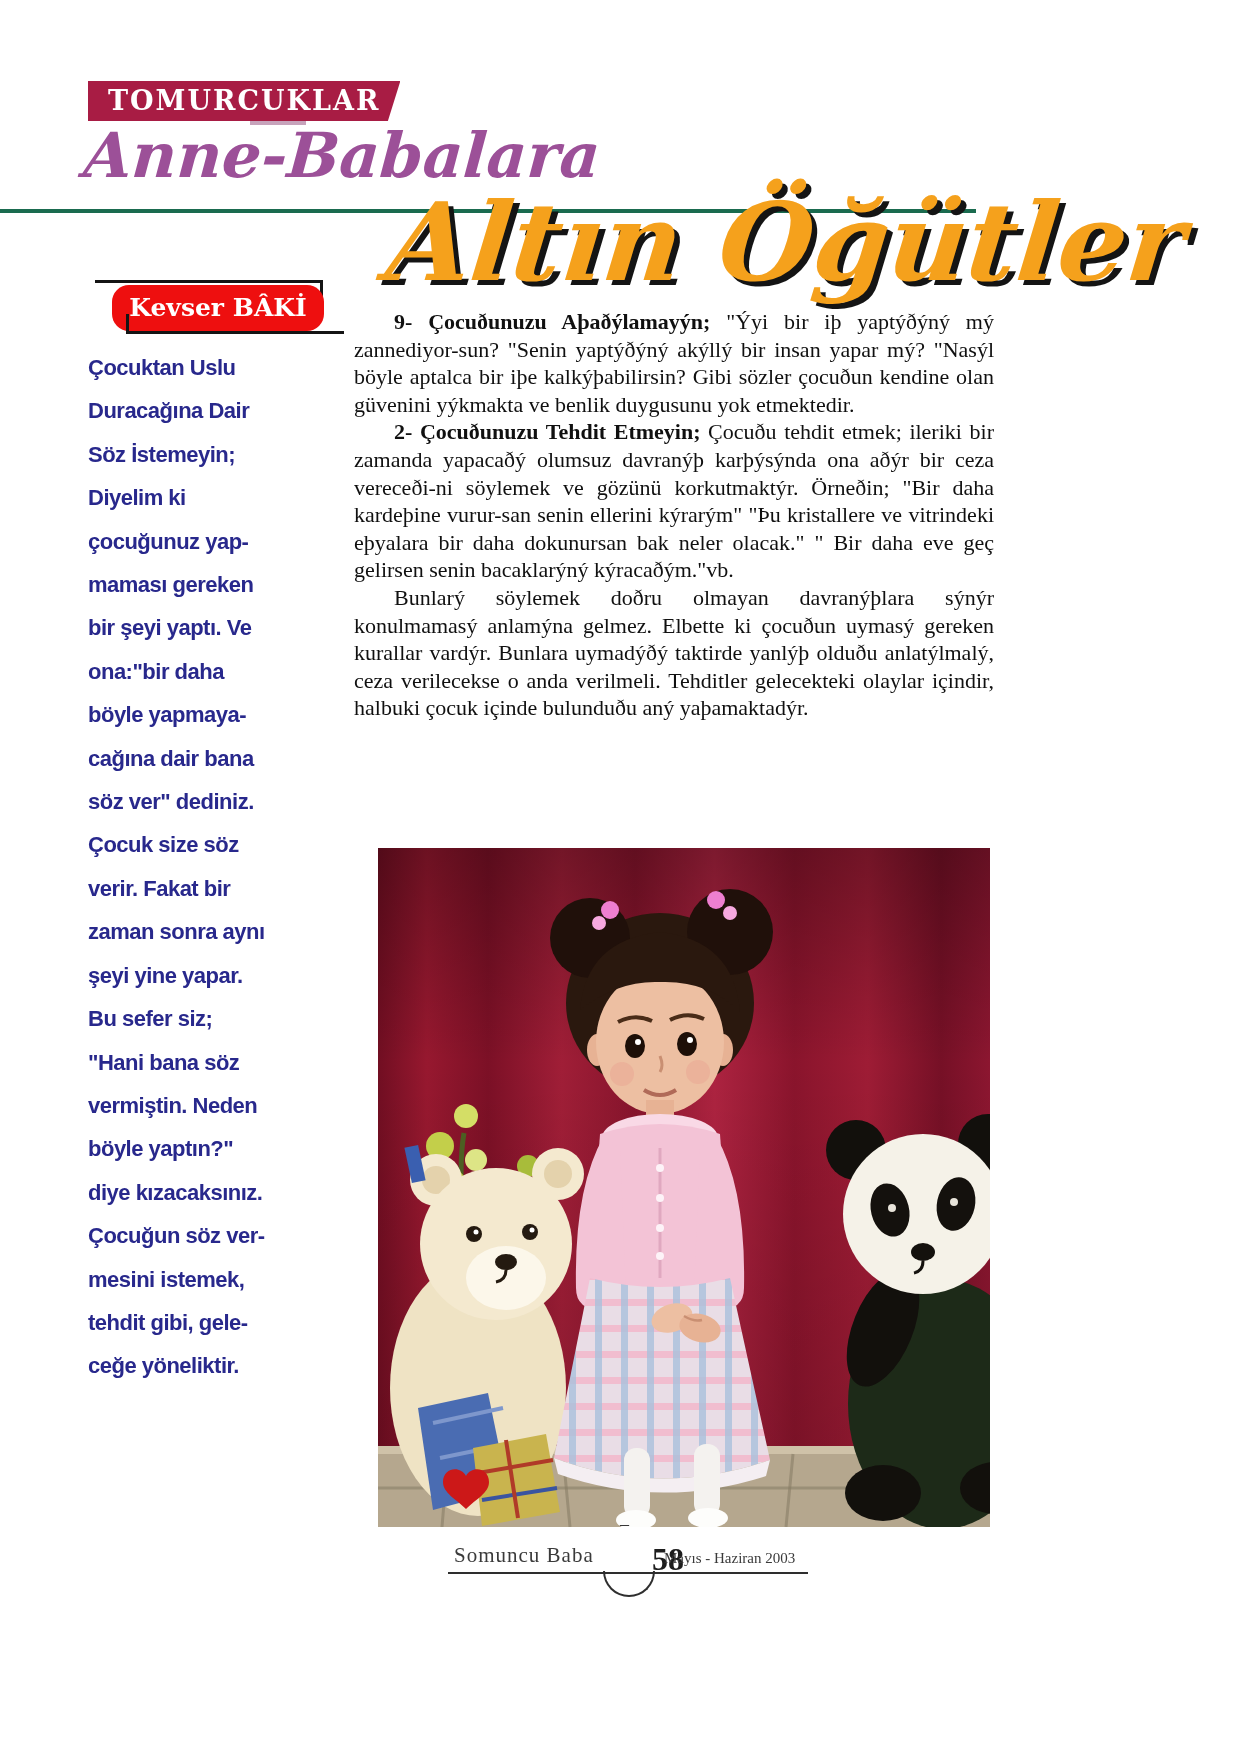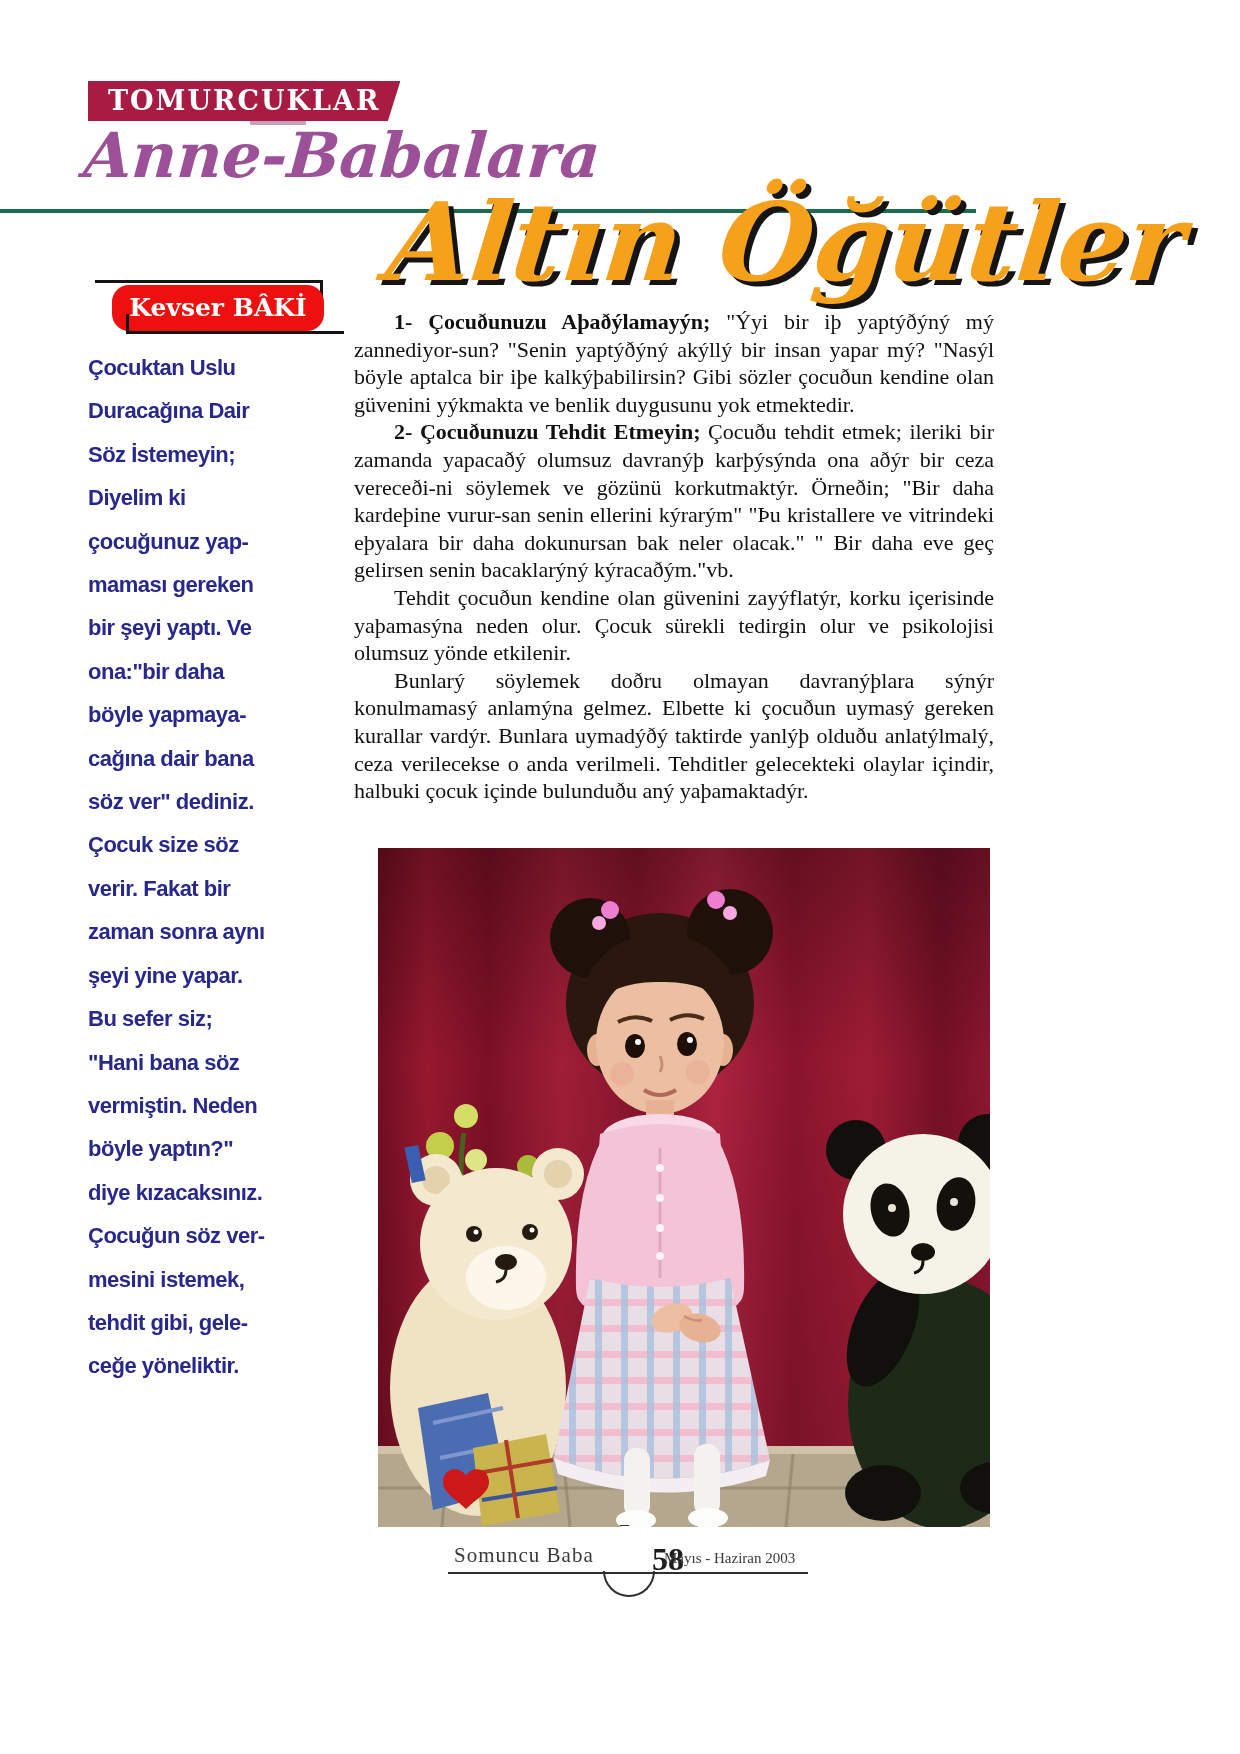--- a/index.html
+++ b/index.html
@@ -113,23 +113,22 @@
 "Hani bana söz
 vermiştin. Neden
 böyle yaptın?"
 diye kızacaksınız.
 Çocuğun söz ver-
 mesini istemek,
 tehdit gibi, gele-
 ceğe yöneliktir.</div>
 
 <div class="article">
-  <p><b>1- Çocuðunuzu Aþaðýlamayýn;</b><span> "Ýyi bir iþ yaptýðýný mý zannediyor-sun? "Senin yaptýðýný akýllý bir insan yapar mý? "Nasýl böyle aptalca bir iþe kalkýþabilirsin? Gibi sözler çocuðun kendine olan güvenini yýkmakta ve benlik duygusunu yok etmektedir.</span></p>
+  <p><b>9- Çocuðunuzu Aþaðýlamayýn;</b><span> "Ýyi bir iþ yaptýðýný mý zannediyor-sun? "Senin yaptýðýný akýllý bir insan yapar mý? "Nasýl böyle aptalca bir iþe kalkýþabilirsin? Gibi sözler çocuðun kendine olan güvenini yýkmakta ve benlik duygusunu yok etmektedir.</span></p>
   <p><b>2- Çocuðunuzu Tehdit Etmeyin;</b><span> Çocuðu tehdit etmek; ileriki bir zamanda yapacaðý olumsuz davranýþ karþýsýnda ona aðýr bir ceza vereceði-ni söylemek ve gözünü korkutmaktýr. Örneðin; "Bir daha kardeþine vurur-san senin ellerini kýrarým" "Þu kristallere ve vitrindeki eþyalara bir daha dokunursan bak neler olacak." " Bir daha eve geç gelirsen senin bacaklarýný kýracaðým."vb.</span></p>
-  <p><b></b><span>Tehdit çocuðun kendine olan güvenini zayýflatýr, korku içerisinde yaþamasýna neden olur. Çocuk sürekli tedirgin olur ve psikolojisi olumsuz yönde etkilenir.</span></p>
   <p><b></b><span>Bunlarý söylemek doðru olmayan davranýþlara sýnýr konulmamasý anlamýna gelmez. Elbette ki çocuðun uymasý gereken kurallar vardýr. Bunlara uymadýðý taktirde yanlýþ olduðu anlatýlmalý, ceza verilecekse o anda verilmeli. Tehditler gelecekteki olaylar içindir, halbuki çocuk içinde bulunduðu aný yaþamaktadýr.</span></p>
 </div>
 
 <div class="photo" title="Pembe elbiseli küçük kız, oyuncak ayı ve panda arasında oturuyor">
   <svg width="612" height="679" viewBox="0 0 612 679" xmlns="http://www.w3.org/2000/svg">
     <defs>
       <linearGradient id="curtainG" x1="0" y1="0" x2="1" y2="0">
         <stop offset="0" stop-color="#710e22"></stop>
           <stop offset="0.08" stop-color="#97182f"></stop>
         <stop offset="0.18" stop-color="#7c1026"></stop>

